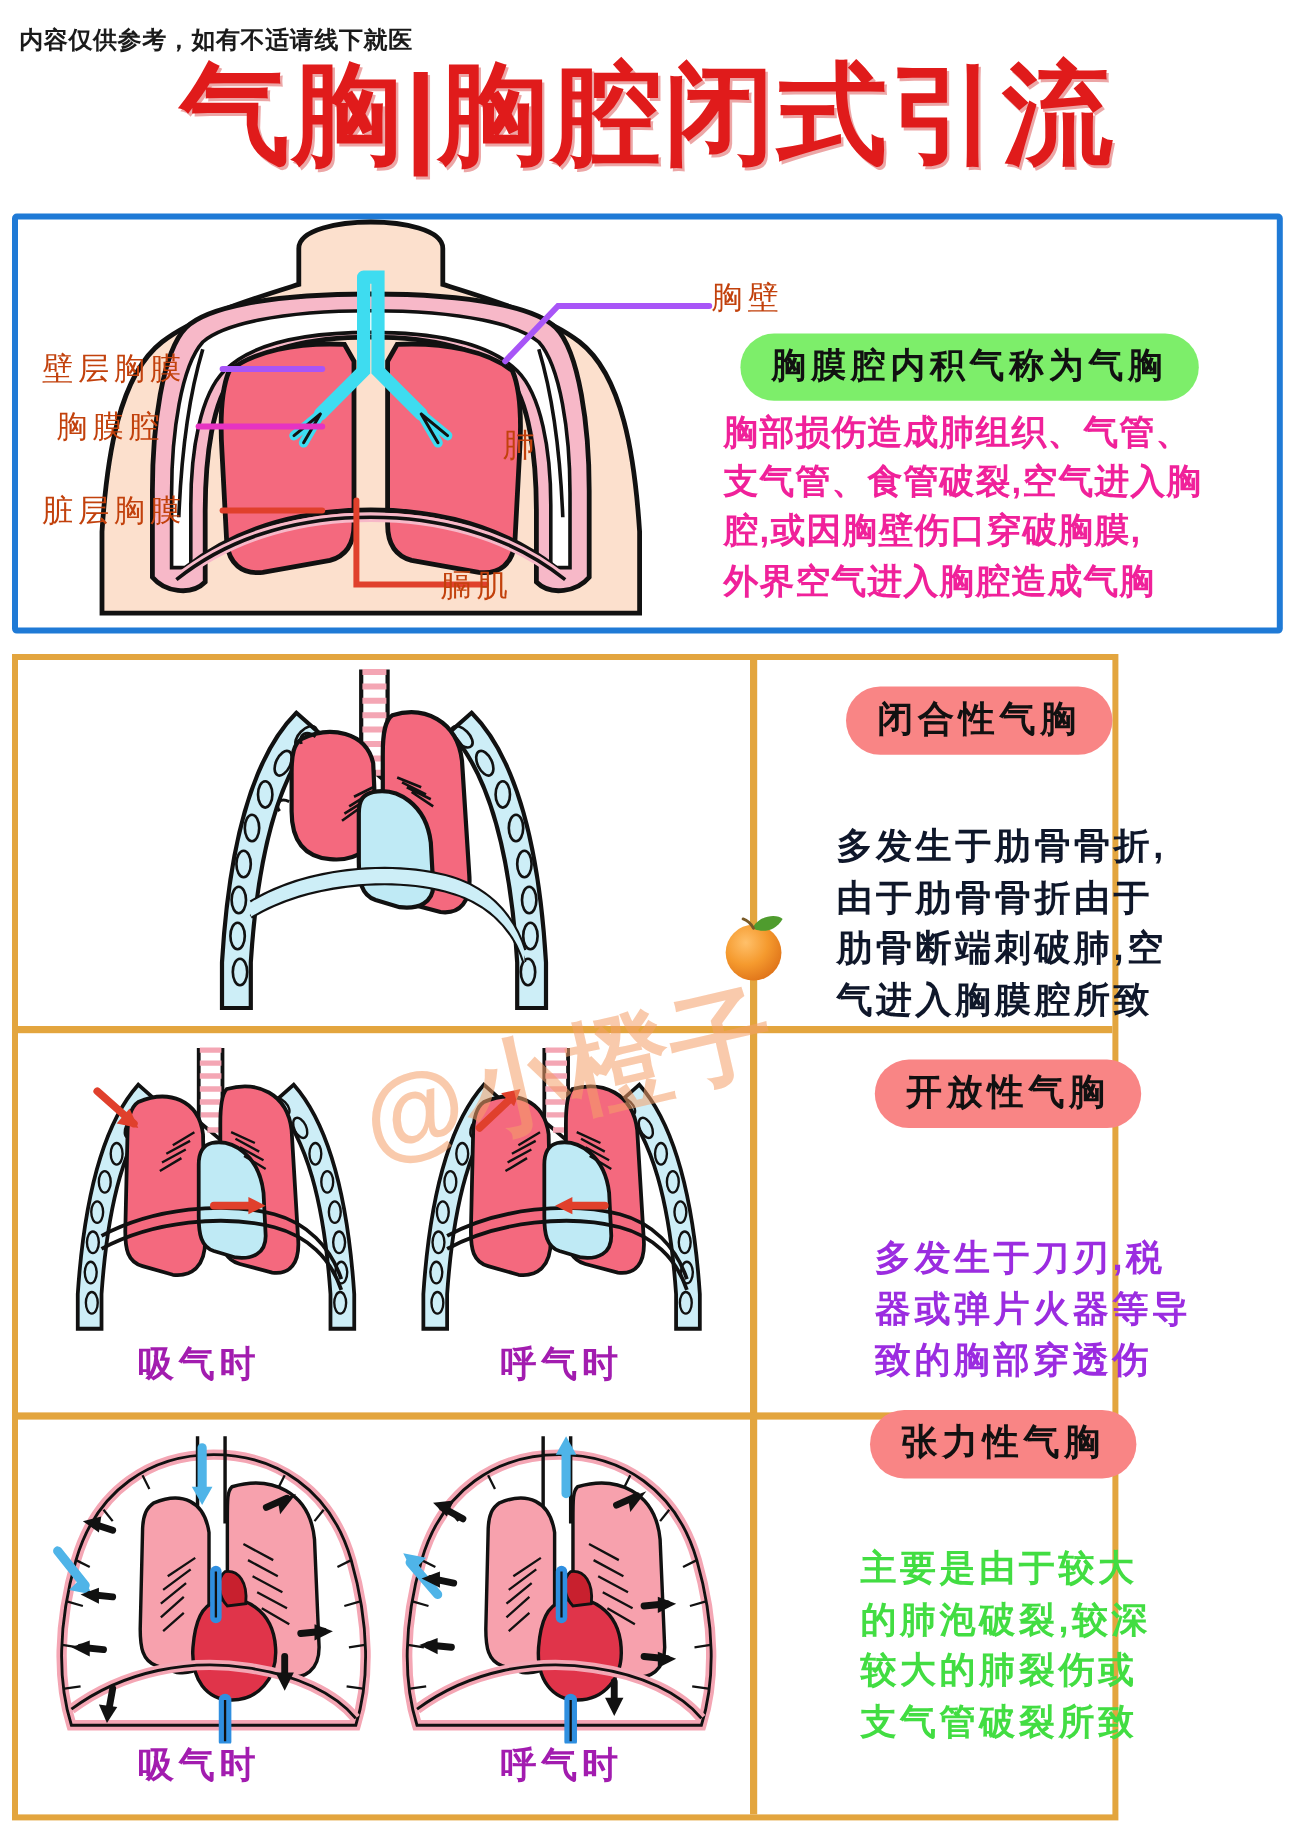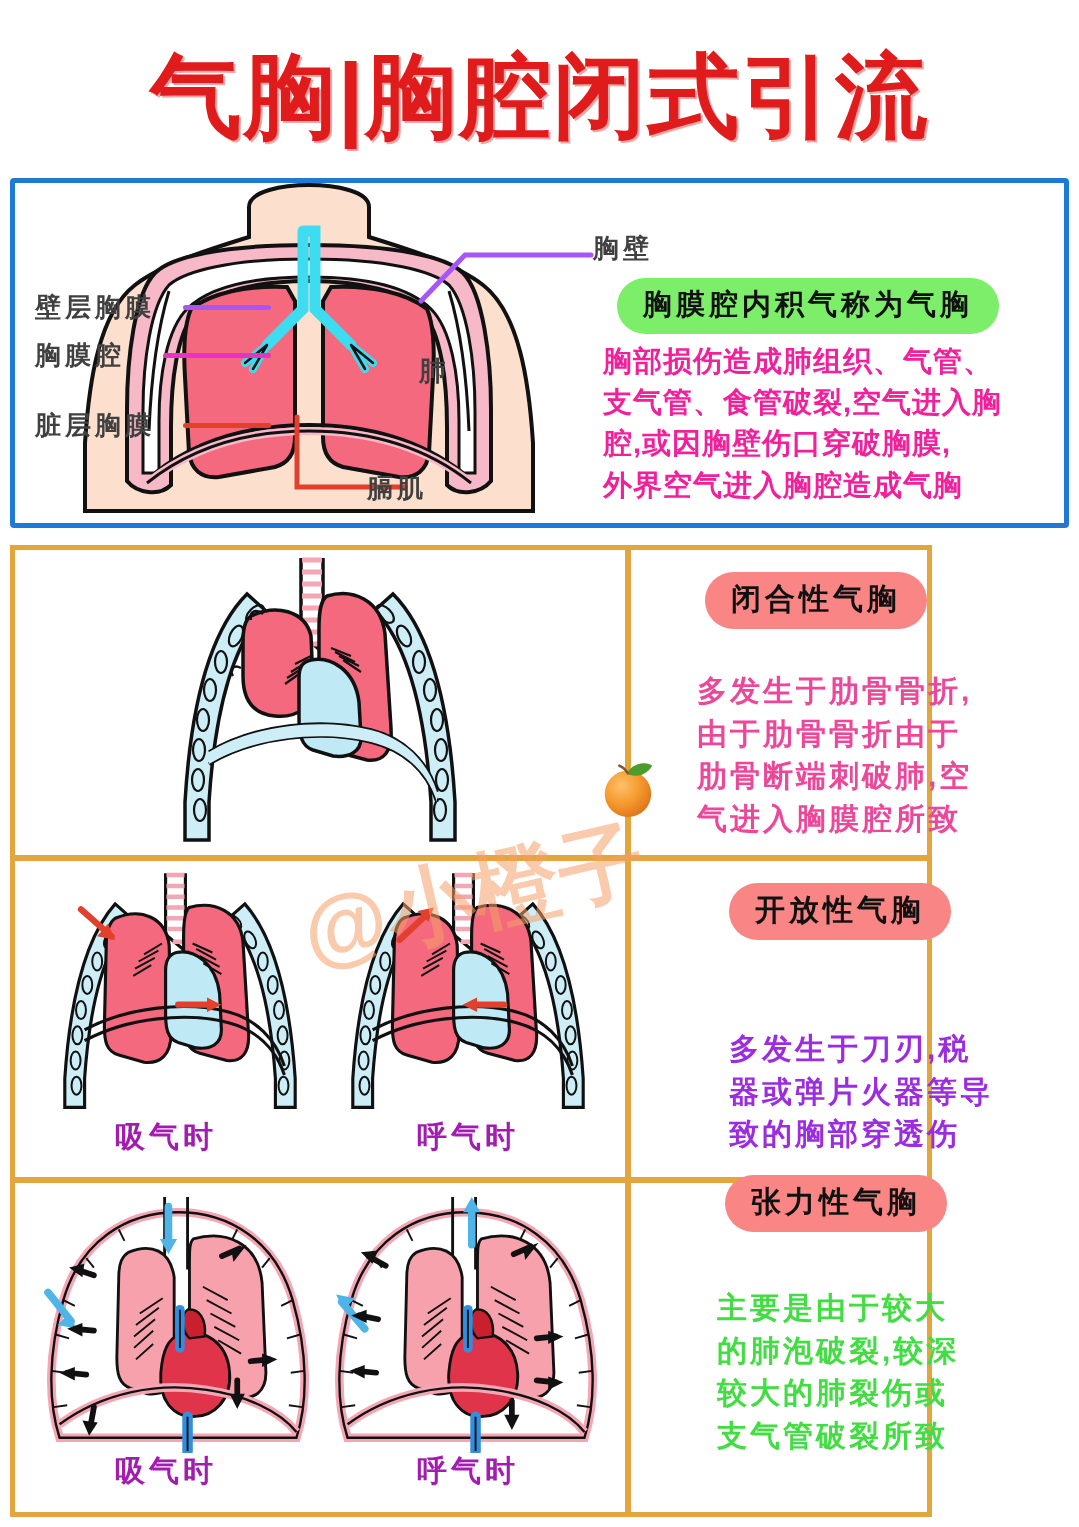--- a/index.html
+++ b/index.html
@@ -70,28 +70,28 @@
     background: #f98585; font-size: 30px;
     padding: 7px 26px 9px 26px;
   }
 
   
   .body-text {
     font-weight: 700; line-height: 1.42; letter-spacing: 1px;
     white-space: pre-line;
   }
   .tx-magenta { color: #f0219a; font-size: 29px; }
-  .tx-blue    { color: #ec4899; font-size: 30px; letter-spacing: 3px; }
+  .tx-blue    { color: #0f172a; font-size: 30px; letter-spacing: 3px; margin-top: 15px; }
   .tx-purple  { color: #9b2ce0; font-size: 30px; letter-spacing: 3px; }
   .tx-green   { color: #42dd42; font-size: 30px; letter-spacing: 3px; }
 
   
   .anat-label {
-    position: absolute; font-size: 26px; font-weight: 700;
-    color: #404040; letter-spacing: 4px; white-space: nowrap;
+    position: absolute; font-size: 26px; font-weight: 400;
+    color: #c2410c; letter-spacing: 4px; white-space: nowrap;
   }
   .lead { position: absolute; height: 5px; border-radius: 3px; }
 
   
   .phase {
     position: absolute; font-size: 30px; font-weight: 700;
     color: #a21caf; letter-spacing: 4px; white-space: nowrap;
   }
 
   
@@ -103,20 +103,21 @@
   }
   .orange-fruit { position: absolute; left: 596px; top: 758px; width: 62px; height: 62px; }
 
   svg { display: block; }
 </style>
 </head>
 <body>
 
 <div id="page">
 
+  <div class="disclaimer">内容仅供参考，如有不适请线下就医</div>
   <div class="main-title">气胸|胸腔闭式引流</div>
 
   <div class="panel-blue">
 
     <svg width="520" height="340" viewBox="0 0 520 340" style="position:absolute;left:36px;top:-2px;">
 
       <path d="M198 26 C198 10 232 4 258 4 C284 4 318 10 318 26 L318 56
                C350 66 404 82 432 104 C468 132 478 200 482 262 L482 330
                L34 330 L34 262 C38 200 48 132 84 104 C112 82 166 66 198 56 Z" fill="#fce0cd" stroke="#111" stroke-width="4"></path>
 
@@ -158,21 +159,21 @@
     <div class="anat-label" style="left:404px; top:170px; font-size:27px;">肺</div>
 
     <svg width="190" height="110" viewBox="0 0 190 110" style="position:absolute;left:398px;top:20px;">
       <path d="M8 98 L52 52 L178 52" fill="none" stroke="#a855f7" stroke-width="5" stroke-linecap="round"></path>
     </svg>
     <div class="anat-label" style="left:578px; top:48px;">胸壁</div>
 
     <div class="anat-label" style="left:20px; top:107px;">壁层胸膜</div>
     <div class="lead" style="left:168px; top:122px; width:88px; background:#a855f7;"></div>
 
-    <div class="anat-label" style="left:20px; top:155px;">胸膜腔</div>
+    <div class="anat-label" style="left:32px; top:155px;">胸膜腔</div>
     <div class="lead" style="left:148px; top:170px; width:108px; background:#e633c2;"></div>
 
     <div class="anat-label" style="left:20px; top:225px;">脏层胸膜</div>
     <div class="lead" style="left:168px; top:240px; width:88px; background:#e0402c;"></div>
 
     <svg width="170" height="90" viewBox="0 0 170 90" style="position:absolute;left:270px;top:230px;">
       <path d="M12 4 L12 74 L120 74" fill="none" stroke="#e0402c" stroke-width="5" stroke-linecap="round"></path>
     </svg>
     <div class="anat-label" style="left:352px; top:288px;">膈肌</div>
 

